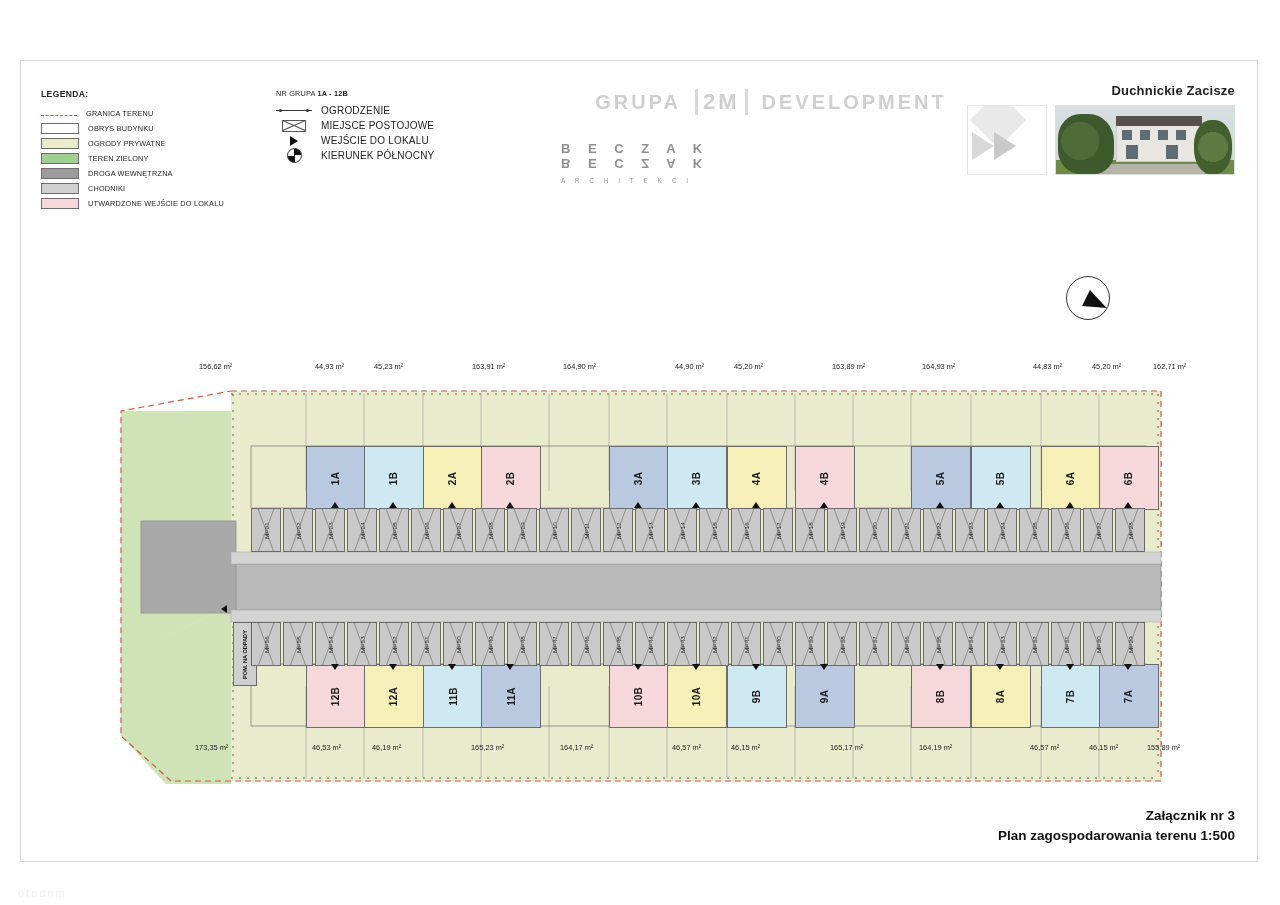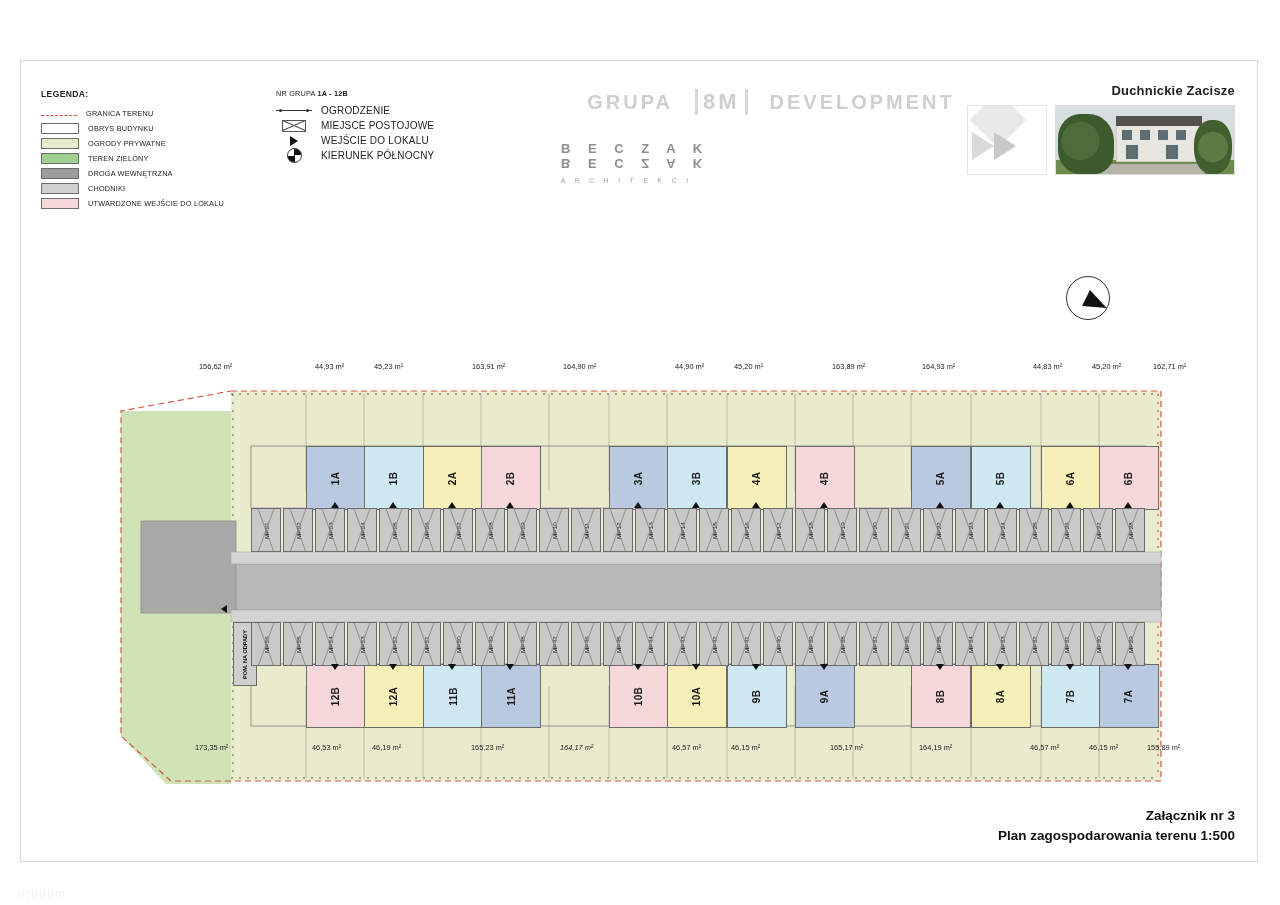--- a/index.html
+++ b/index.html
@@ -24,21 +24,21 @@
   .fence-line:before{left:3px;}
   .fence-line:after{right:3px;}
   .mp-box{width:22px;height:10px;border:1px solid #555;position:relative;overflow:hidden;}
   .mp-box:before,.mp-box:after{content:"";position:absolute;left:-3px;top:4px;width:28px;height:1px;background:#555;}
   .mp-box:before{transform:rotate(24deg);}
   .mp-box:after{transform:rotate(-24deg);}
   .tri{width:0;height:0;border-left:8px solid #111;border-top:5px solid transparent;border-bottom:5px solid transparent;}
   .northicon{width:13px;height:13px;border-radius:50%;background:conic-gradient(#111 0 25%, #fff 0 50%, #111 0 75%, #fff 0 100%);border:1px solid #333;}
   
   .brand{position:absolute;left:540px;top:28px;width:420px;text-align:center;}
-  .brand-top{font-size:20px;letter-spacing:3px;color:#cfcfcf;font-weight:bold;display:flex;align-items:center;justify-content:center;gap:22px;}
+  .brand-top{font-size:20px;letter-spacing:3px;color:#cfcfcf;font-weight:bold;display:flex;align-items:center;justify-content:center;gap:14px;}
   .brand-logo{font-size:22px;color:#cfcfcf;font-weight:bold;border-left:3px solid #d8d8d8;border-right:3px solid #d8d8d8;padding:0 5px;}
   .bec{margin-top:26px;text-align:left;}
   .bec .l1{font-size:13px;letter-spacing:7px;color:#8f8f8f;font-weight:bold;}
   .bec .l2{font-size:13px;letter-spacing:7px;color:#8f8f8f;font-weight:bold;transform:scaleY(-1);}
   .bec .l3{font-size:6.5px;letter-spacing:4px;color:#9b9b9b;margin-top:6px;}
   
   .rbox{position:absolute;right:22px;top:22px;width:268px;}
   .rtitle{font-size:13px;font-weight:bold;color:#222;text-align:right;letter-spacing:.2px;}
   .rrow{display:flex;margin-top:7px;align-items:flex-start;}
   .glyph{width:78px;height:68px;background:#fff;border:1px solid #e3e3e3;position:relative;overflow:hidden;flex:none;margin-right:8px;}
@@ -145,21 +145,21 @@
       <div class="leg2-icon">
           <div class="northicon"></div>
         </div>
       <div class="leg2-label">KIERUNEK PÓŁNOCNY</div>
     </div>
   </div>
 
   <div class="brand">
     <div class="brand-top">
       <span>GRUPA</span>
-      <span class="brand-logo">8M</span>
+      <span class="brand-logo">2M</span>
       <span>DEVELOPMENT</span>
     </div>
     <div class="bec">
       <div class="l1">B E C Z A K</div>
       <div class="l2">B E C Z A K</div>
       <div class="l3">A R C H I T E K C I</div>
     </div>
   </div>
 
   <div class="rbox">
@@ -265,21 +265,21 @@
     <div class="area" style="left:751px;top:56px;">163,89 m²</div>
     <div class="area" style="left:841px;top:56px;">164,93 m²</div>
     <div class="area" style="left:952px;top:56px;">44,83 m²</div>
     <div class="area" style="left:1011px;top:56px;">45,20 m²</div>
     <div class="area" style="left:1072px;top:56px;">162,71 m²</div>
 
     <div class="area" style="left:114px;top:437px;">173,35 m²</div>
     <div class="area" style="left:231px;top:437px;">46,53 m²</div>
     <div class="area" style="left:291px;top:437px;">46,19 m²</div>
     <div class="area" style="left:390px;top:437px;">165,23 m²</div>
-    <div class="area" style="left:479px;top:437px;font-style:italic;">164,17 m²</div>
+    <div class="area" style="left:479px;top:437px;">164,17 m²</div>
     <div class="area" style="left:591px;top:437px;">46,57 m²</div>
     <div class="area" style="left:650px;top:437px;">46,15 m²</div>
     <div class="area" style="left:749px;top:437px;">165,17 m²</div>
     <div class="area" style="left:838px;top:437px;">164,19 m²</div>
     <div class="area" style="left:949px;top:437px;">46,57 m²</div>
     <div class="area" style="left:1008px;top:437px;">46,15 m²</div>
     <div class="area" style="left:1066px;top:437px;">155,89 m²</div>
 
     <div class="odpady" style="left:152px;top:316px;width:22px;height:62px;">
       <span>POM. NA ODPADY</span>

